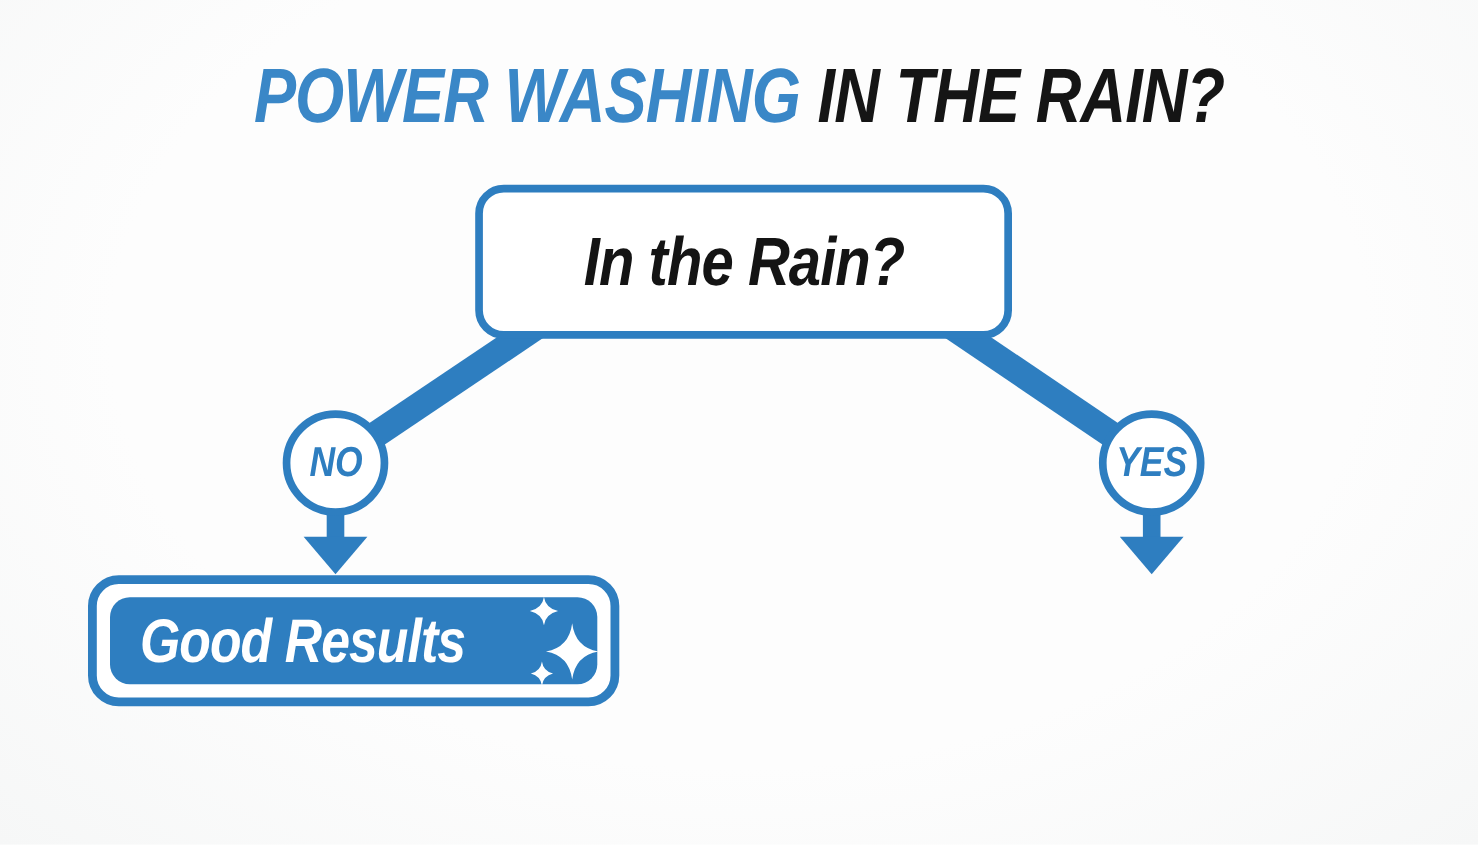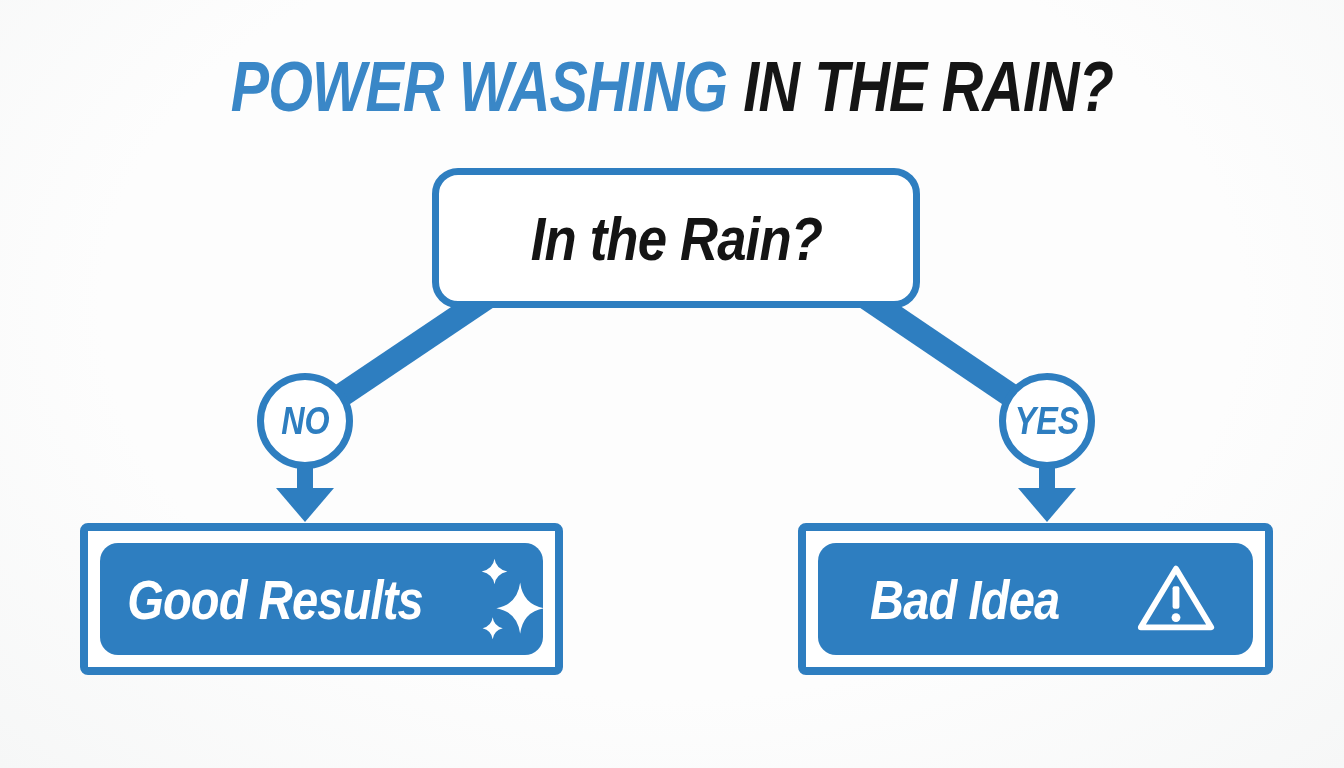--- a/index.html
+++ b/index.html
@@ -83,25 +83,25 @@
     font-weight: 700;
     font-size: 38px;
     color: #2e7ec0;
     letter-spacing: 0px;
     white-space: nowrap;
   }
 
   
   .result-box {
     position: absolute;
-    top: 523px; height: 152px;
+    top: 523px; height: 119px;
     box-sizing: border-box;
     background: #ffffff;
     border: 8px solid #2e7ec0;
-    border-radius: 8px;
+    border-radius: 28px;
     z-index: 2;
   }
   .result-good { left: 80px;  width: 483px; }
   .result-bad  { left: 798px; width: 475px; }
   .result-inner {
     position: absolute;
     left: 12px; right: 12px; top: 12px; bottom: 12px;
     background: #2e7ec0;
     border-radius: 18px;
     display: flex; align-items: center; justify-content: center;
@@ -155,26 +155,14 @@
       <span class="result-icon">
         <svg width="66" height="88" viewBox="0 0 72 92" aria-hidden="true">
           <path fill="#ffffff" d="M18 2 Q19.6 13 32 16 Q19.6 19 18 30 Q16.4 19 4 16 Q16.4 13 18 2 Z"></path>
           <path fill="#ffffff" d="M46 28 Q49 52 72 56 Q49 60 46 84 Q43 60 20 56 Q43 52 46 28 Z"></path>
           <path fill="#ffffff" d="M16 66 Q17.3 75.5 27 78 Q17.3 80.5 16 90 Q14.7 80.5 5 78 Q14.7 75.5 16 66 Z"></path>
         </svg>
       </span>
     </div>
   </div>
 
-  <div class="result-box result-bad">
-    <div class="result-inner">
-      <span class="result-label">Bad Idea</span>
-      <span class="result-icon">
-        <svg width="86" height="78" viewBox="0 0 88 78" aria-hidden="true">
-          <path d="M44 8 L80 68 L8 68 Z" fill="none" stroke="#ffffff" stroke-width="6" stroke-linejoin="round"></path>
-          <rect x="40.5" y="26" width="7" height="23" rx="2" fill="#ffffff"></rect>
-          <circle cx="44" cy="58" r="4.5" fill="#ffffff"></circle>
-        </svg>
-      </span>
-    </div>
-  </div>
 
 </div>
 
 </body></html>

